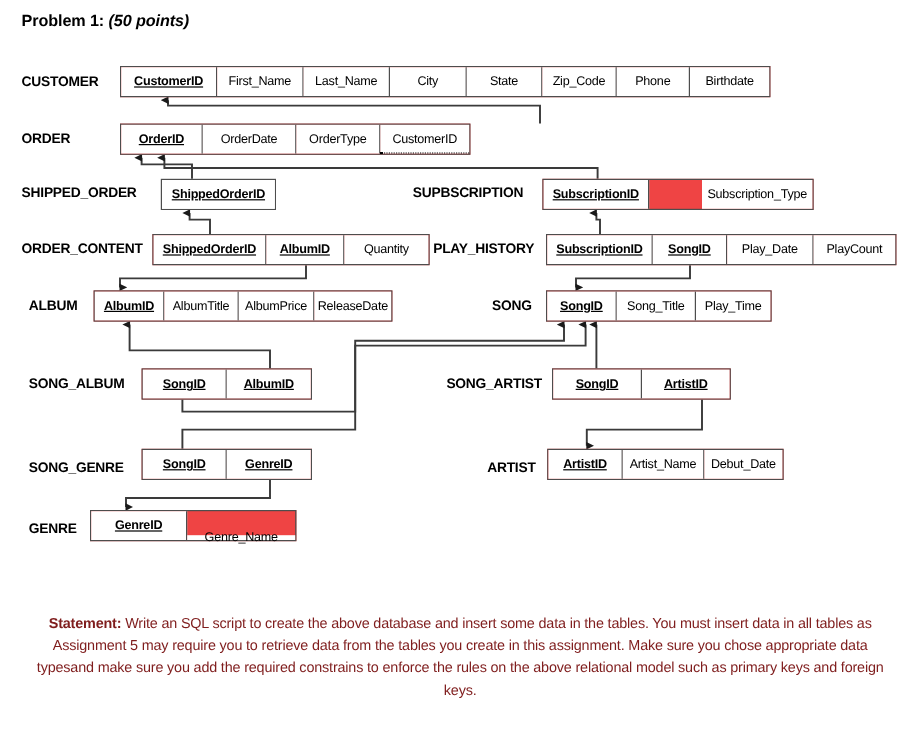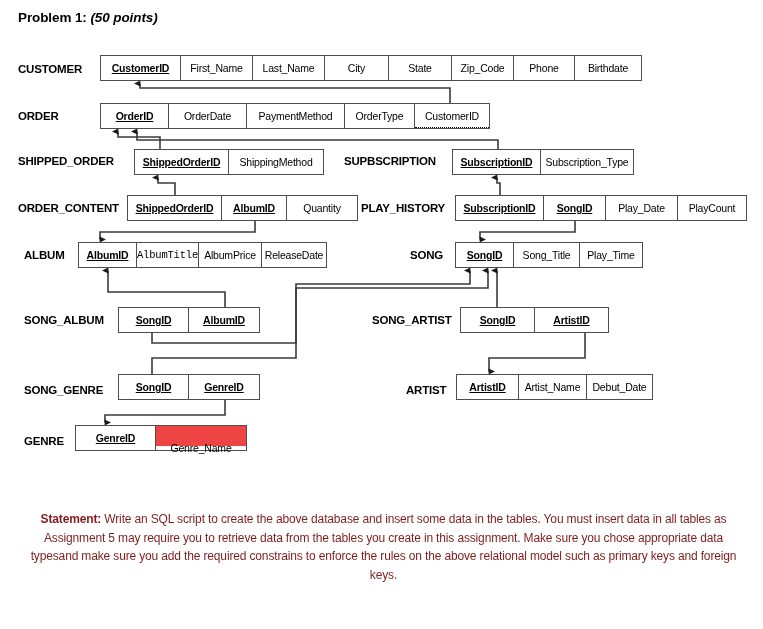--- a/index.html
+++ b/index.html
@@ -164,37 +164,35 @@
         <div class="attr" style="width: 62px;">Zip_Code</div>
         <div class="attr" style="width: 61px;">Phone</div>
         <div class="attr" style="width: 66px;">Birthdate</div>
       </div>
     </div>
     <div class="entity-label" style="left: 18px; top: 111px;">ORDER</div>
     <div class="entity" style="left: 100px; top: 103px;">
       <div class="rel-table" style="height: 26px;">
         <div class="attr pk" style="width: 68px;">OrderID</div>
         <div class="attr" style="width: 78px;">OrderDate</div>
-        <div class="attr" style="width: 98px;">PaymentMethod</div>
         <div class="attr" style="width: 70px;">OrderType</div>
         <div class="attr fk" style="width: 74px;">CustomerID</div>
       </div>
     </div>
     <div class="entity-label" style="left: 18px; top: 156px;">SHIPPED_ORDER</div>
     <div class="entity" style="left: 134px; top: 149px;">
       <div class="rel-table" style="height: 26px;">
         <div class="attr pk" style="width: 94px;">ShippedOrderID</div>
-        <div class="attr" style="width: 94px;">ShippingMethod</div>
       </div>
     </div>
     <div class="entity-label" style="left: 344px; top: 156px;">SUPBSCRIPTION</div>
     <div class="entity" style="left: 452px; top: 149px;">
       <div class="rel-table" style="height: 26px;">
         <div class="attr pk" style="width: 88px;">SubscriptionID</div>
-        <div class="attr" style="width: 92px;">Subscription_Type</div>
+        <div class="attr" style="width: 92px; margin-left: 44px;">Subscription_Type</div>
       </div>
     </div>
     <div class="entity-label" style="left: 18px; top: 203px;">ORDER_CONTENT</div>
     <div class="entity" style="left: 127px; top: 195px;">
       <div class="rel-table" style="height: 26px;">
         <div class="attr pk" style="width: 94px;">ShippedOrderID</div>
         <div class="attr pk" style="width: 65px;">AlbumID</div>
         <div class="attr" style="width: 70px;">Quantity</div>
       </div>
     </div>
@@ -204,21 +202,21 @@
         <div class="attr pk" style="width: 88px;">SubscriptionID</div>
         <div class="attr pk" style="width: 62px;">SongID</div>
         <div class="attr" style="width: 72px;">Play_Date</div>
         <div class="attr" style="width: 68px;">PlayCount</div>
       </div>
     </div>
     <div class="entity-label" style="left: 24px; top: 250px;">ALBUM</div>
     <div class="entity" style="left: 78px; top: 242px;">
       <div class="rel-table" style="height: 26px;">
         <div class="attr pk" style="width: 58px;">AlbumID</div>
-        <div class="attr" style="width: 62px; font-family: Liberation Mono, monospace;">AlbumTitle</div>
+        <div class="attr" style="width: 62px;">AlbumTitle</div>
         <div class="attr" style="width: 63px;">AlbumPrice</div>
         <div class="attr" style="width: 64px;">ReleaseDate</div>
       </div>
     </div>
     <div class="entity-label" style="left: 410px; top: 250px;">SONG</div>
     <div class="entity" style="left: 455px; top: 242px;">
       <div class="rel-table" style="height: 26px;">
         <div class="attr pk" style="width: 58px;">SongID</div>
         <div class="attr" style="width: 66px;">Song_Title</div>
         <div class="attr" style="width: 62px;">Play_Time</div>

